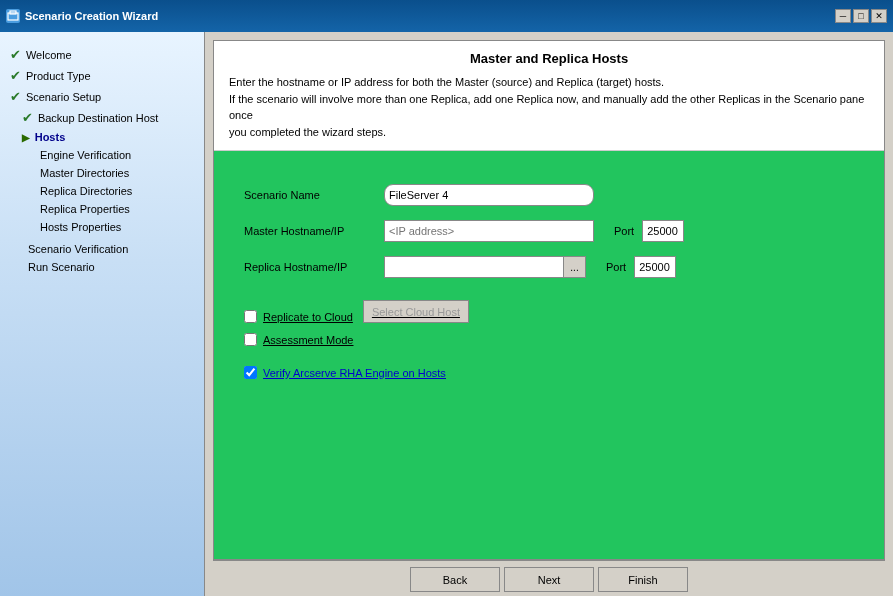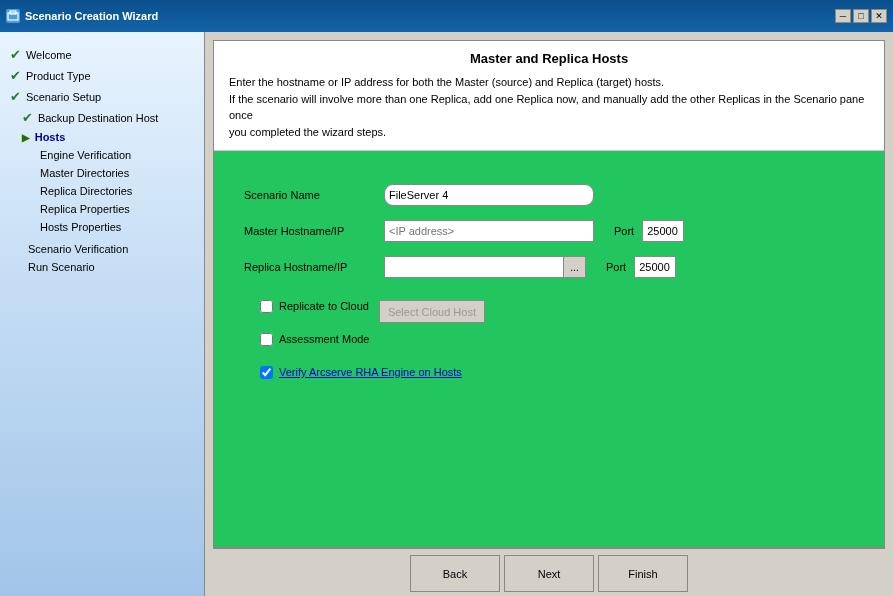--- a/index.html
+++ b/index.html
@@ -203,23 +203,24 @@
       height: 22px;
       border: 1px solid #888;
       background: white;
       font-size: 11px;
       padding: 2px 4px;
       font-family: Tahoma, Arial, sans-serif;
     }
 
     .checkbox-row {
       display: flex;
-      align-items: flex-start;
+      align-items: flex-end;
       margin-bottom: 10px;
-      margin-left: 16px;
+      margin-left: 0;
+      text-decoration: underline;
     }
     .checkbox-row input[type="checkbox"] {
       margin-right: 6px;
       cursor: pointer;
     }
     .checkbox-label {
       font-size: 11px;
     }
 
     .btn-cloud {
@@ -249,21 +250,21 @@
       display: flex;
       justify-content: center;
       align-items: center;
       padding: 6px 0;
       border-top: 1px solid #888;
       background: #d4d0c8;
       gap: 0;
     }
     .bottom-btn {
       width: 90px;
-      height: 37px;
+      height: 25px;
       background: #d4d0c8;
       border: 1px solid #888;
       font-size: 11px;
       cursor: pointer;
       font-family: Tahoma, Arial, sans-serif;
       margin: 0 2px;
     }
   </style>
 </head>
 <body>

